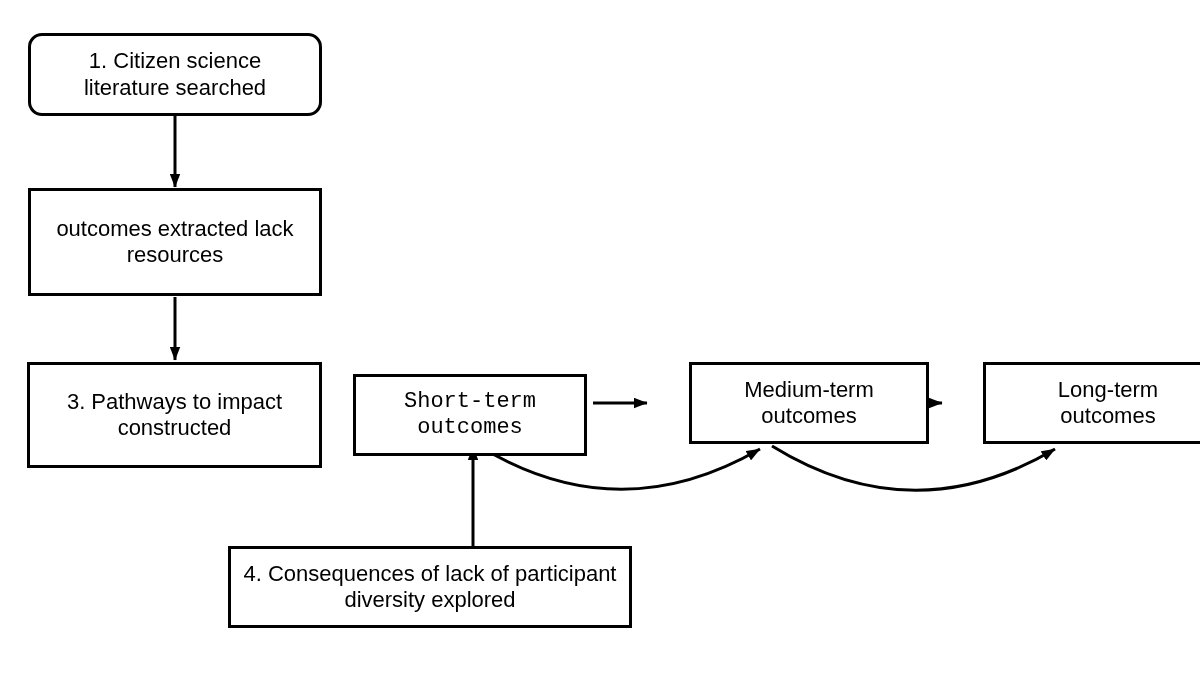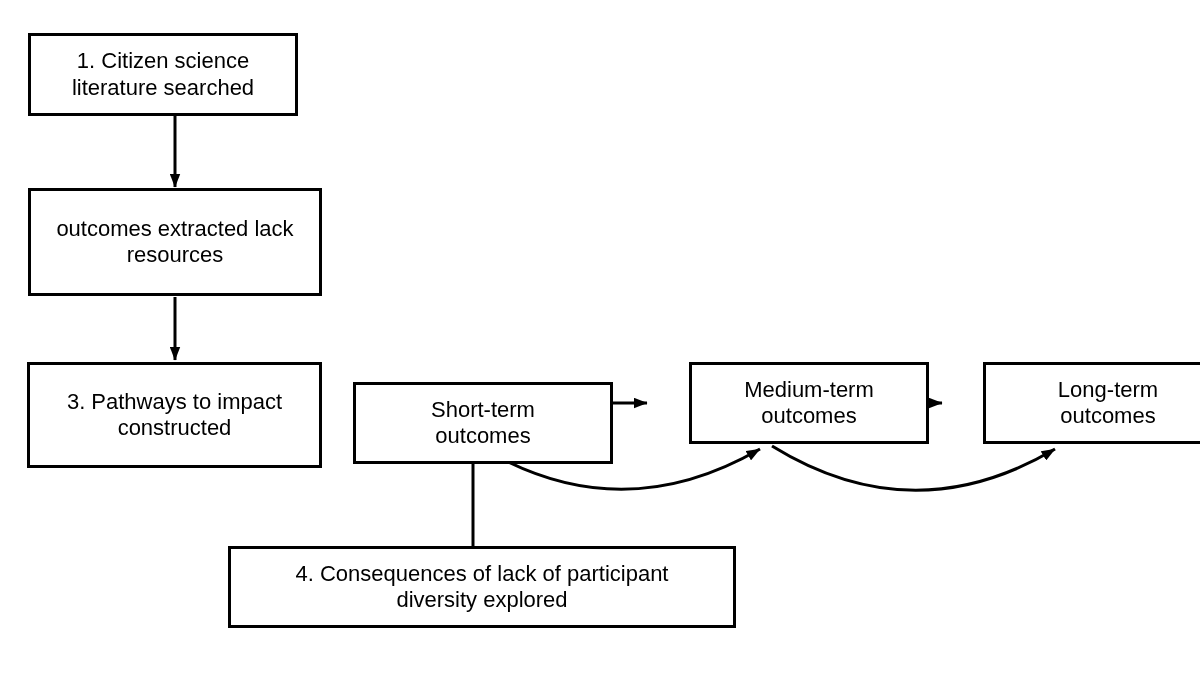--- a/index.html
+++ b/index.html
@@ -38,27 +38,27 @@
     color: var(--text);
     display: flex;
     flex-direction: column;
     justify-content: center;
     align-items: center;
     text-align: center;
     font-size: 22px;
     line-height: 26.5px;
   }
   .box .ln { display: block; white-space: nowrap; }
-  .b-step1  { left: 28px;  top: 33px;  width: 270px; height: 83px; }
+  .b-step1  { left: 28px;  top: 33px;  width: 294px; height: 83px; border-radius: 14px; }
   .b-step2  { left: 28px;  top: 188px; width: 294px; height: 108px; }
   .b-step3  { left: 27px;  top: 362px; width: 295px; height: 106px; }
-  .b-short  { left: 353px; top: 382px; width: 260px; height: 82px; }
+  .b-short  { left: 353px; top: 374px; width: 234px; height: 82px; font-family: Liberation Mono, monospace; }
   .b-medium { left: 648px; top: 362px; width: 240px; height: 82px; margin-left: 41px; }
   .b-long   { left: 983px; top: 362px; width: 250px; height: 82px; }
-  .b-step4  { left: 228px; top: 546px; width: 508px; height: 82px; }
+  .b-step4  { left: 228px; top: 546px; width: 404px; height: 82px; }
 </style>
 </head>
 <body>
 
 <div class="canvas">
 
   <svg class="arrows" width="1200" height="675" viewBox="0 0 1200 675" xmlns="http://www.w3.org/2000/svg">
     <defs>
       <marker id="ah" viewBox="0 0 13 10" refX="12.5" refY="5" markerWidth="14" markerHeight="11" orient="auto" markerUnits="userSpaceOnUse">
         <path class="arrowhead-shape" d="M0,0 L13,5 L0,10 Z"></path>

